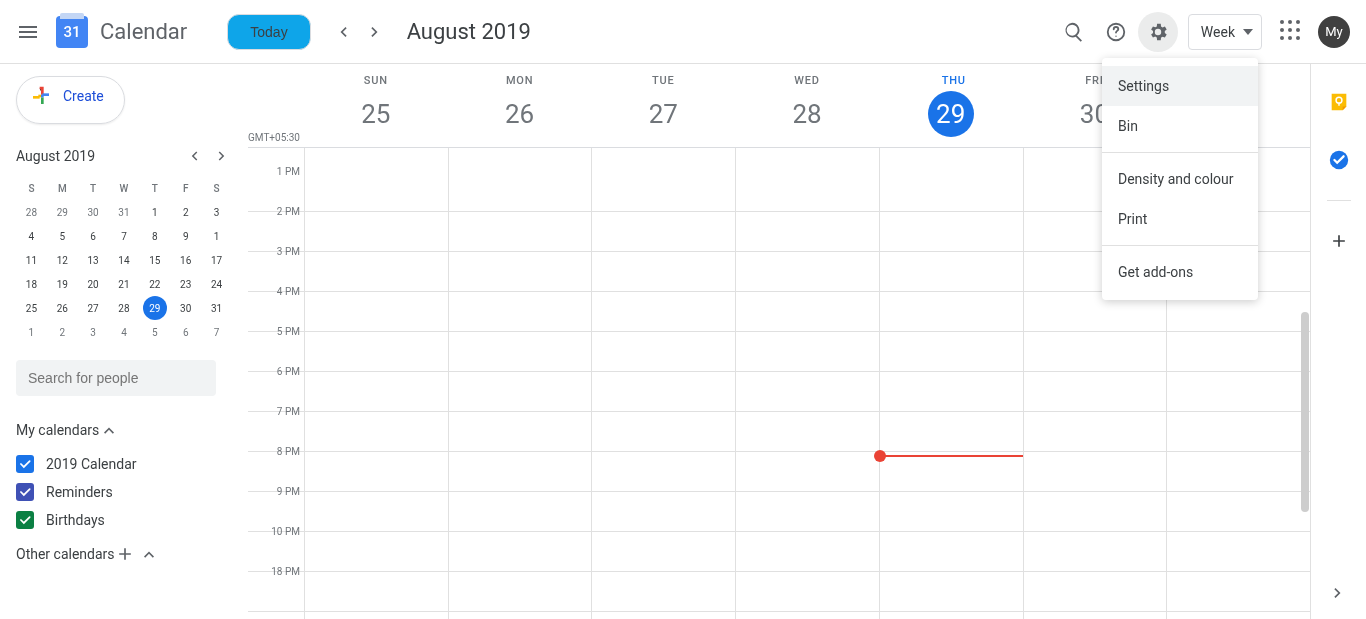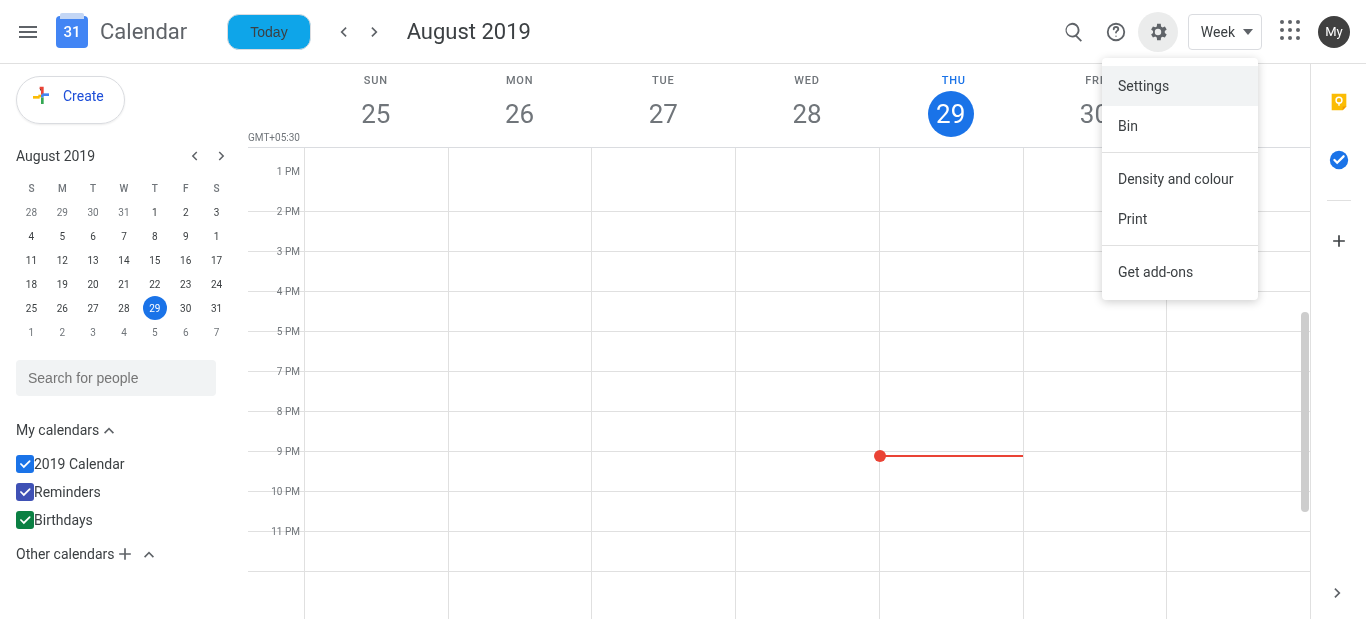--- a/index.html
+++ b/index.html
@@ -47,21 +47,21 @@
   .mini-cell.dim { color:#70757a;}
   .mini-cell.dow { color:#70757a; font-weight:500;}
   .mini-cell.today { background:#1a73e8; color:#fff;}
   
   .search-people { width:200px; height:36px; background:#f1f3f4; border-radius:4px; display:flex; align-items:center; padding:0 12px; margin:16px 0 18px 0;}
   .search-people input { border:none; background:transparent; outline:none; font-size:14px; width:100%; color:#3c4043;}
   
   .cal-section-header{display:flex; align-items:center; padding-right:14px; font-size:14px; color:#3c4043; height:32px; cursor:pointer;}
   .cal-section-header .actions{display:flex; gap:4px; color:#5f6368;}
   .cal-list { padding:4px 0;}
-  .cal-item{display:flex; align-items:center; height:28px; font-size:14px; color:#3c4043; cursor:pointer;}
+  .cal-item{display:flex; align-items:center; gap:12px; height:28px; font-size:14px; color:#3c4043; cursor:pointer;}
   .chk{width:18px; height:18px; border-radius:3px; display:flex; align-items:center; justify-content:center;}
   .chk svg{width:14px;height:14px; color:#fff;}
   
   
   .main { flex:1; display:flex; position:relative;}
   .grid-wrap { flex:1; position:relative; overflow:hidden;}
   .day-headers{ display:flex; height:84px; border-bottom:1px solid #dadce0; padding-left:56px; position:relative;}
   .dh-col{ flex:1; display:flex; flex-direction:column; align-items:center; padding-top:10px;}
   .dow-label{font-size:11px; color:#70757a; letter-spacing:0.8px; font-weight:500;}
   .date-num{font-size:26px; color:#70757a; margin-top:4px; width:46px; height:46px; display:flex; align-items:center; justify-content:center; border-radius:50%;}
@@ -384,33 +384,36 @@
           <div class="hour-row">
             <div class="hour-label">3 PM</div>
           </div>
           <div class="hour-row">
             <div class="hour-label">4 PM</div>
           </div>
           <div class="hour-row">
             <div class="hour-label">5 PM</div>
           </div>
           <div class="hour-row">
+            <div class="hour-label">6 PM</div>
+          </div>
+          <div class="hour-row">
             <div class="hour-label">7 PM</div>
           </div>
           <div class="hour-row">
             <div class="hour-label">8 PM</div>
           </div>
           <div class="hour-row">
             <div class="hour-label">9 PM</div>
           </div>
           <div class="hour-row">
             <div class="hour-label">10 PM</div>
           </div>
           <div class="hour-row">
-            <div class="hour-label">11 PM</div>
+            <div class="hour-label">18 PM</div>
           </div>
         </div>
       <div class="scrollbar-fake">
         <div class="scroll-thumb"></div>
       </div>
     </div>
 
     <div class="side-panel">
       <div class="sp-icon">
         <svg width="22" height="22" viewBox="0 0 24 24">

